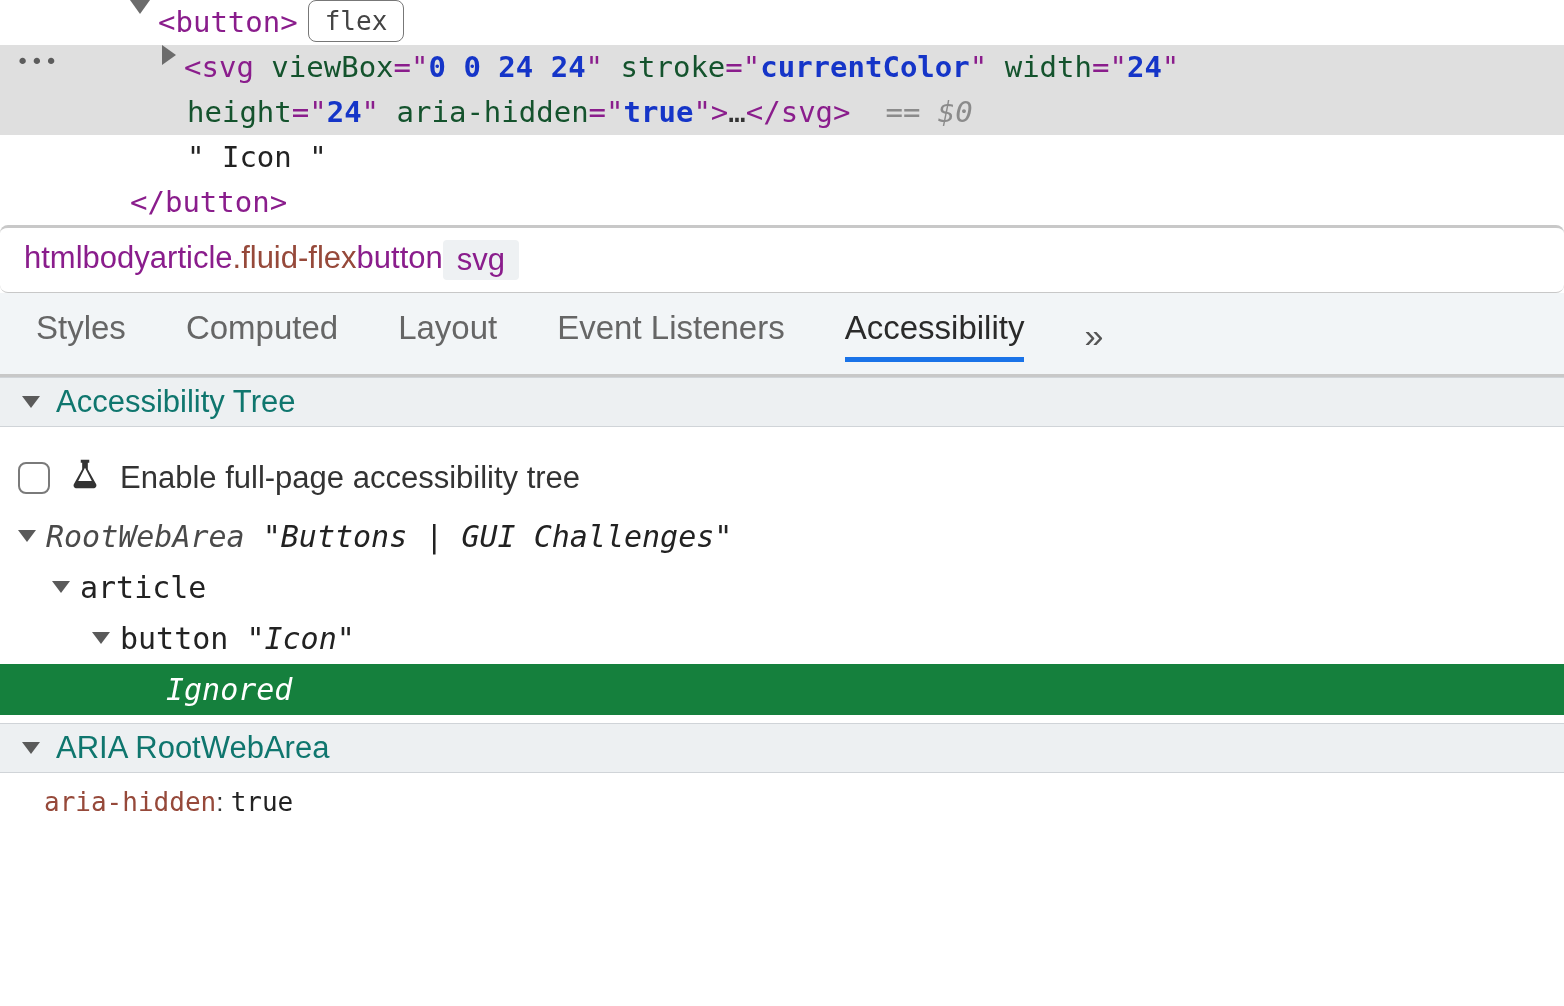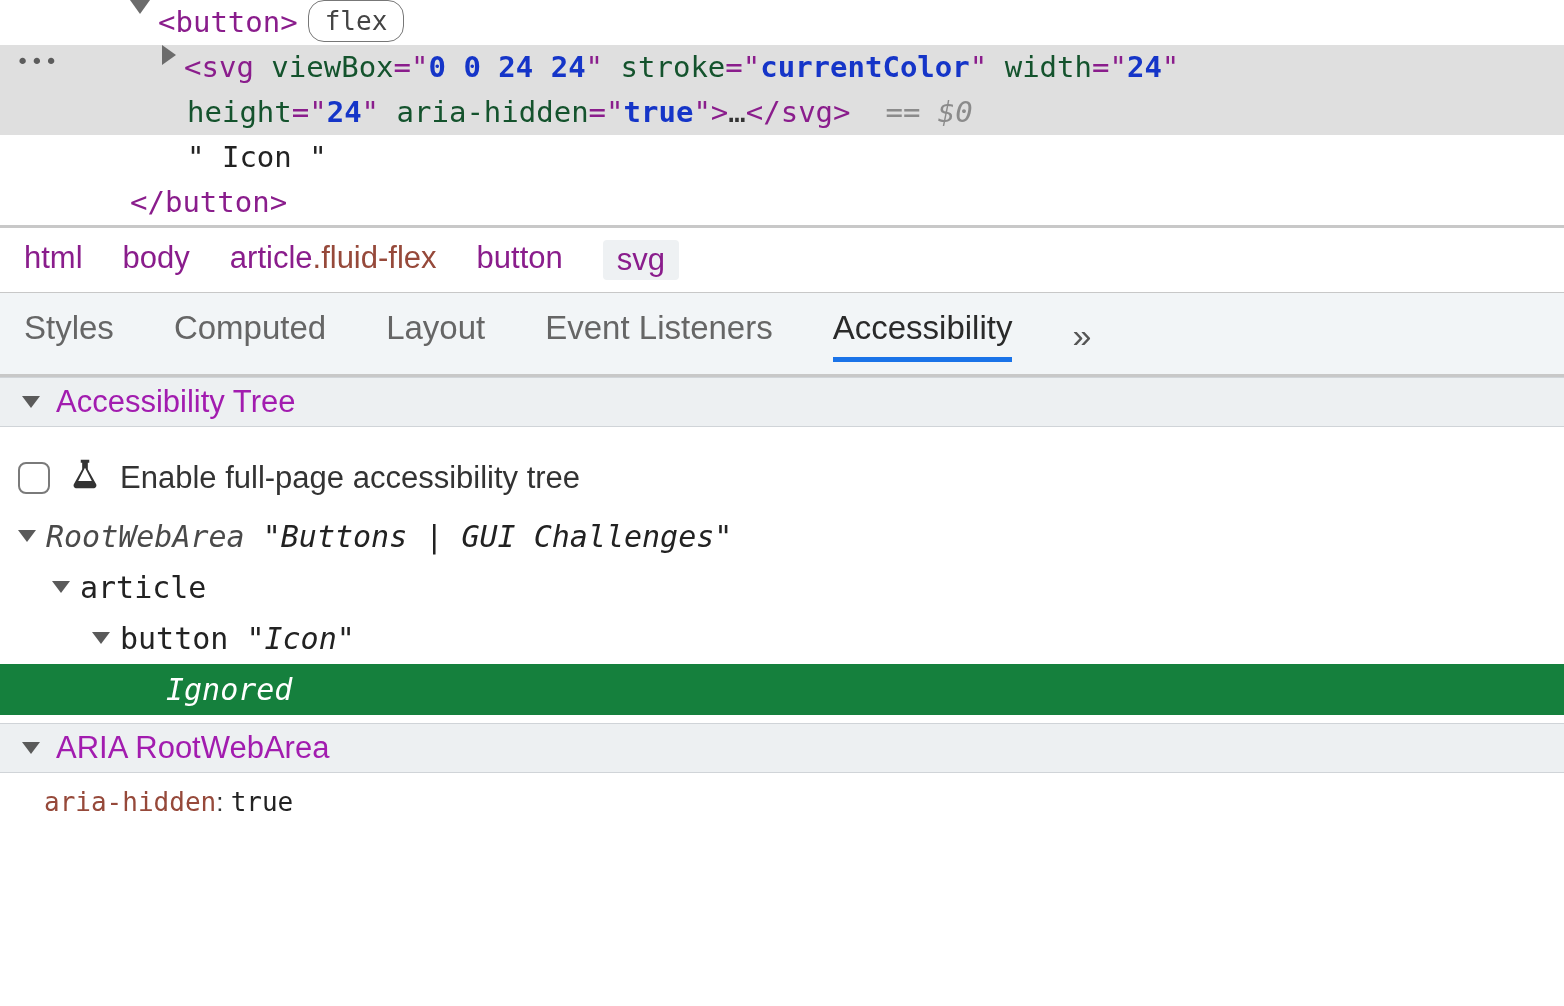--- a/index.html
+++ b/index.html
@@ -47,67 +47,67 @@
     border-bottom: 10px solid transparent;
     border-left: 14px solid #6c6c6c;
   }
   .tag-punc   { color: #8a1d8c; }
   .tag-name   { color: #8a1d8c; }
   .attr-name  { color: #14532d; }
   .attr-val   { color: #1535c8; font-weight: bold; }
   .flex-badge {
     display: inline-block;
     border: 1.5px solid #777;
-    border-radius: 16px;
+    border-radius: 8px;
     padding: 0 16px;
     font-size: 26px;
     color: #444;
     margin-left: 10px;
     vertical-align: 2px;
     background: #fff;
   }
   .eq0 { color: #8b8b8b; font-style: italic; }
   .txt-quote { color: #222; }
 
   
   .breadcrumb {
     display: flex;
-    gap: 40px;
     padding: 12px 24px;
     border-top: 3px solid #c8c8c8;
     border-bottom: 1px solid #c8c8c8;
     font-size: 31px;
+    border-radius: 8px;
   }
   .breadcrumb .crumb { color: #8a1d8c; cursor: pointer; }
   .breadcrumb .crumb.mixed .cls { color: #96493a; }
   .breadcrumb .crumb.active { background: #eef1f3; padding: 2px 14px; border-radius: 4px; }
 
   
   .sidebar-tabs {
     display: flex;
     align-items: center;
     gap: 60px;
-    padding: 16px 24px 12px;
+    padding: 16px 36px 12px;
     border-bottom: 3px solid #c8c8c8;
     font-size: 33px;
     color: #666;
     background: #f2f5f7;
   }
   .sidebar-tabs .tab { cursor: pointer; padding-bottom: 10px; border-bottom: 5px solid transparent; }
   .sidebar-tabs .tab.active { color: #2a2a2a; border-bottom-color: #1a73e8; }
   .sidebar-tabs .more { color: #555; font-size: 34px; }
 
   
   .acc-section-header {
     background: #edf0f2;
     border-bottom: 1px solid #d0d4d8;
     border-top: 1px solid #d0d4d8;
     padding: 6px 22px;
     font-size: 31px;
-    color: #a21caf;
+    color: #0f766e;
     display: flex;
     align-items: center;
     gap: 10px;
   }
   .caret {
     display: inline-block;
     width: 0; height: 0;
     border-left: 9px solid transparent;
     border-right: 9px solid transparent;
     border-top: 12px solid #5a5a5a;

